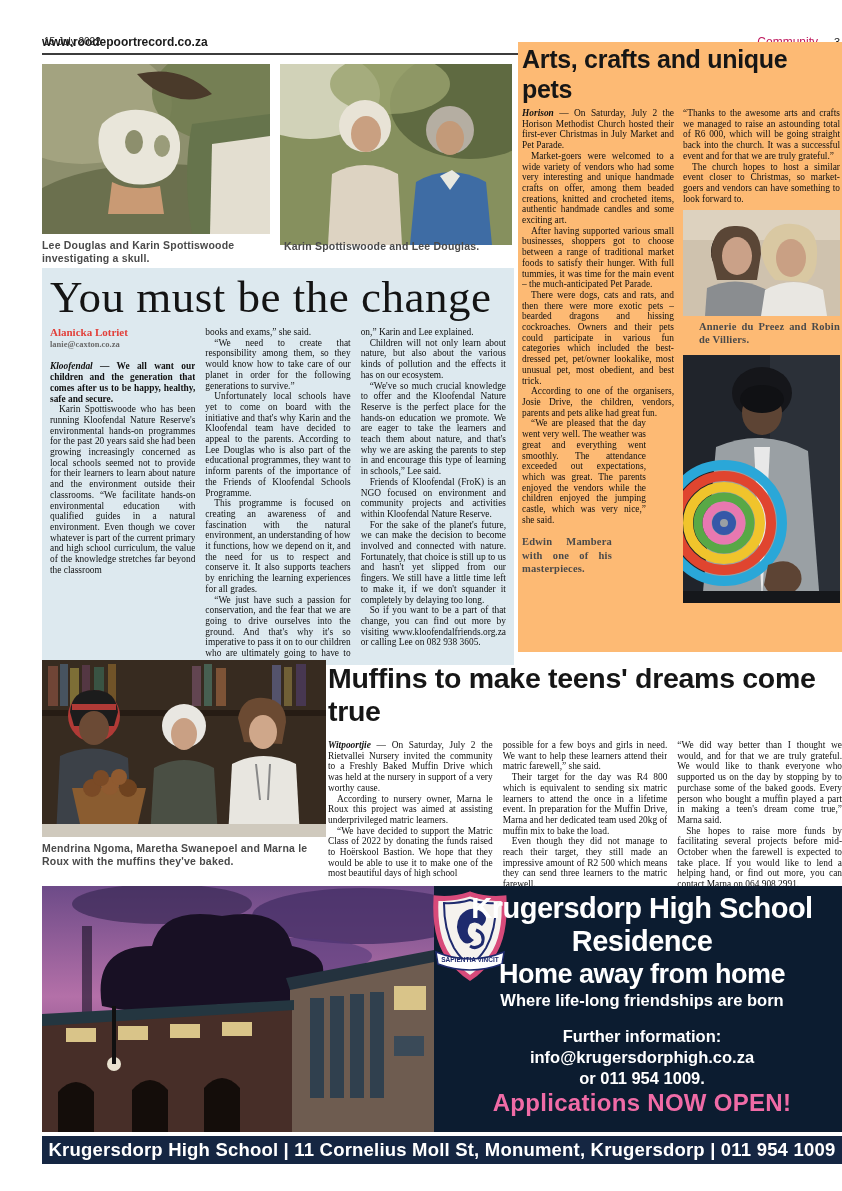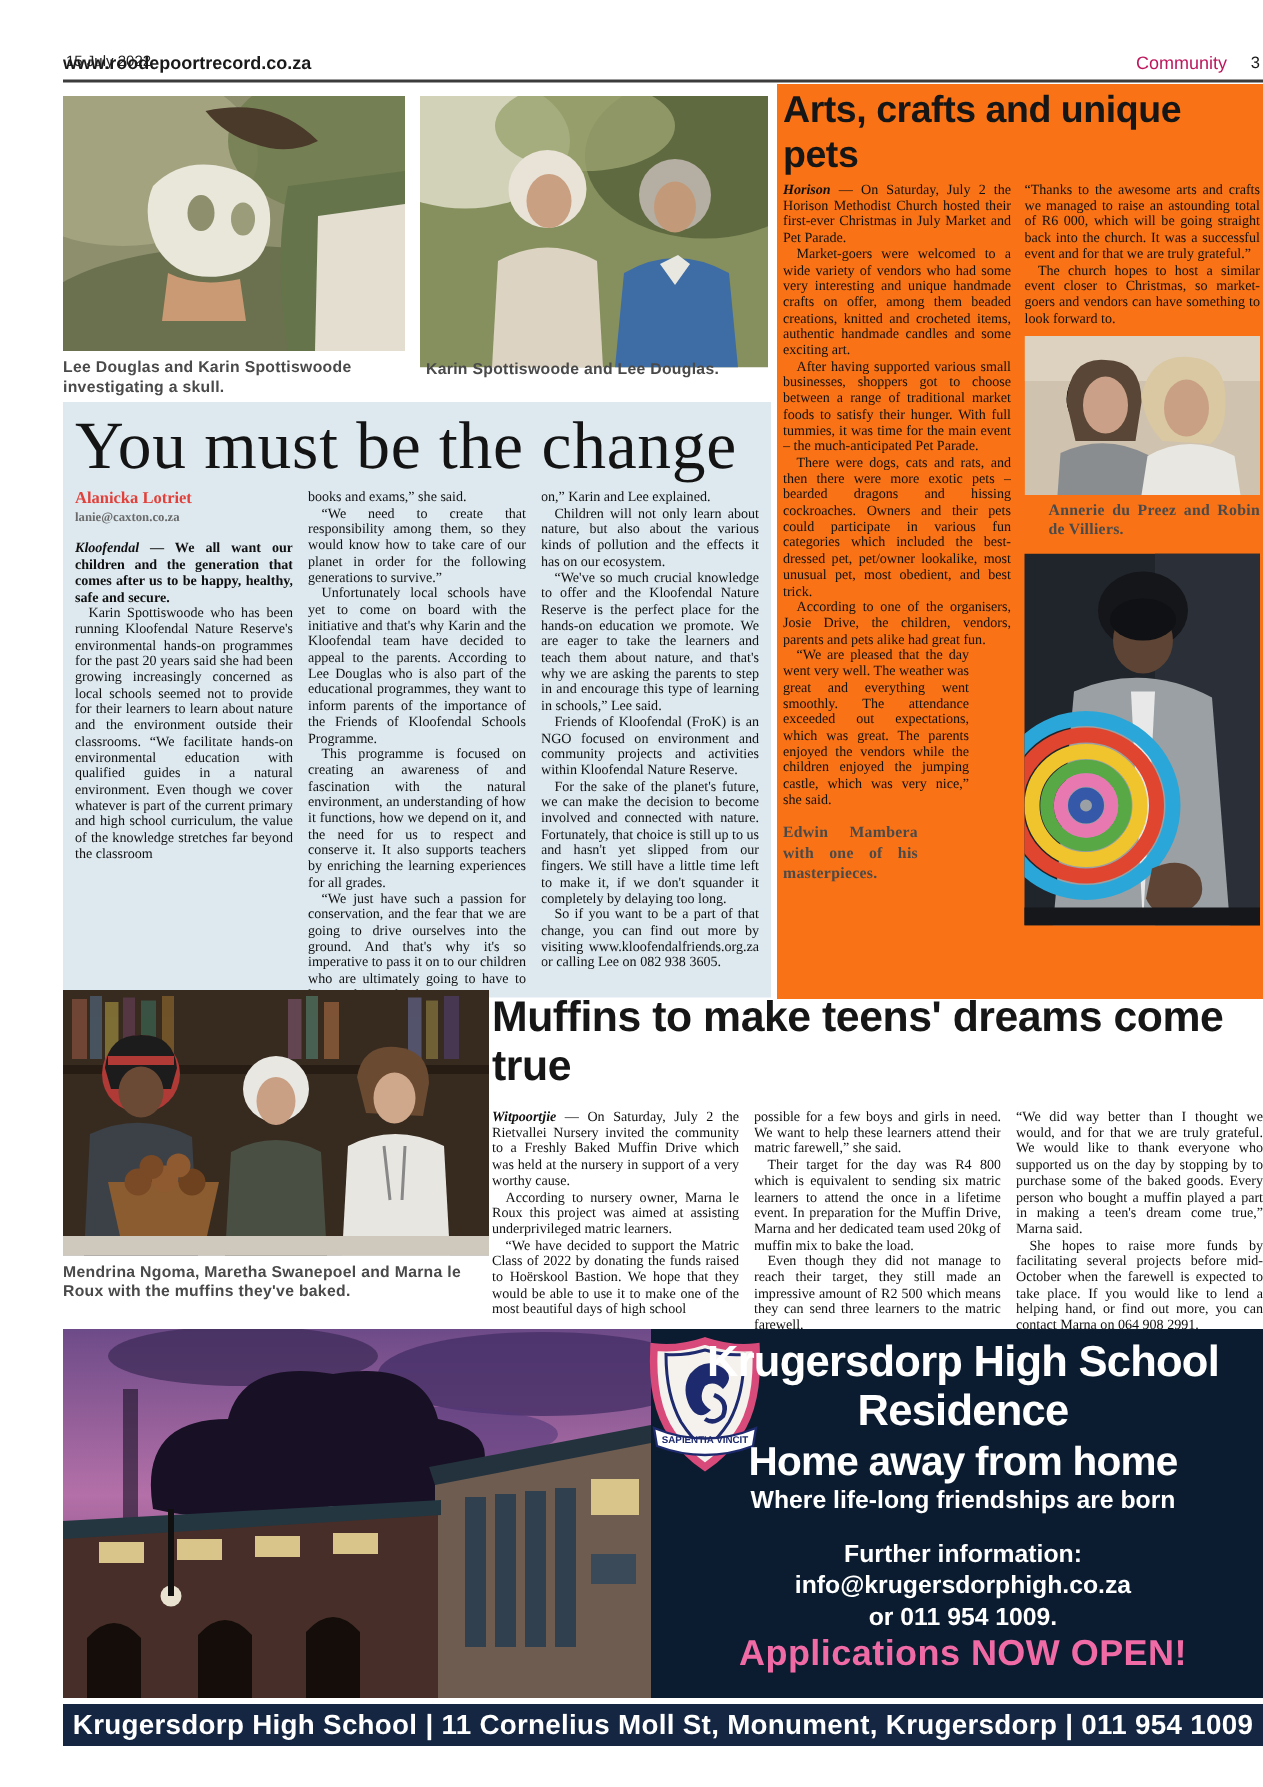--- a/index.html
+++ b/index.html
@@ -34,21 +34,21 @@
   
   .change{position:absolute;left:42px;top:268px;width:472px;height:397px;background:#dde9ef;padding:5px 8px 0 8px;overflow:hidden}
   .change h1{font-family:"Liberation Serif",serif;font-weight:400;font-size:45px;line-height:48px;letter-spacing:.5px;color:#141414}
   .change .cols{display:flex;gap:10px;margin-top:6px;height:334px;overflow:hidden}
   .change .col{flex:1;overflow:hidden}
   .byline{margin-bottom:12px}
   .author{color:#e2403a;font-weight:700;font-size:11px}
   .email{color:#6a6a6a;font-weight:700;font-size:8.5px;margin-top:1px}
 
   
-  .arts{position:absolute;left:518px;top:56px;width:324px;height:610px;background:#f97316;padding:2px 2px 0 4px;overflow:hidden}
+  .arts{position:absolute;left:518px;top:42px;width:324px;height:610px;background:#fdba74;padding:2px 2px 0 4px;overflow:hidden}
   .arts h2{font-weight:600;font-size:25px;line-height:30px;letter-spacing:-.3px;color:#161616}
   .acols{display:flex;gap:9px;margin-top:4px}
   .acl{width:152px;height:572px;overflow:hidden}
   .acr{width:157px;height:572px;overflow:hidden}
   .narrow{width:124px}
   .edwin-cap{margin-top:10px;width:90px}
   .acr .cap{margin:4px 0 8px 16px}
   .edwin-img{margin-left:-33px}
 
   

